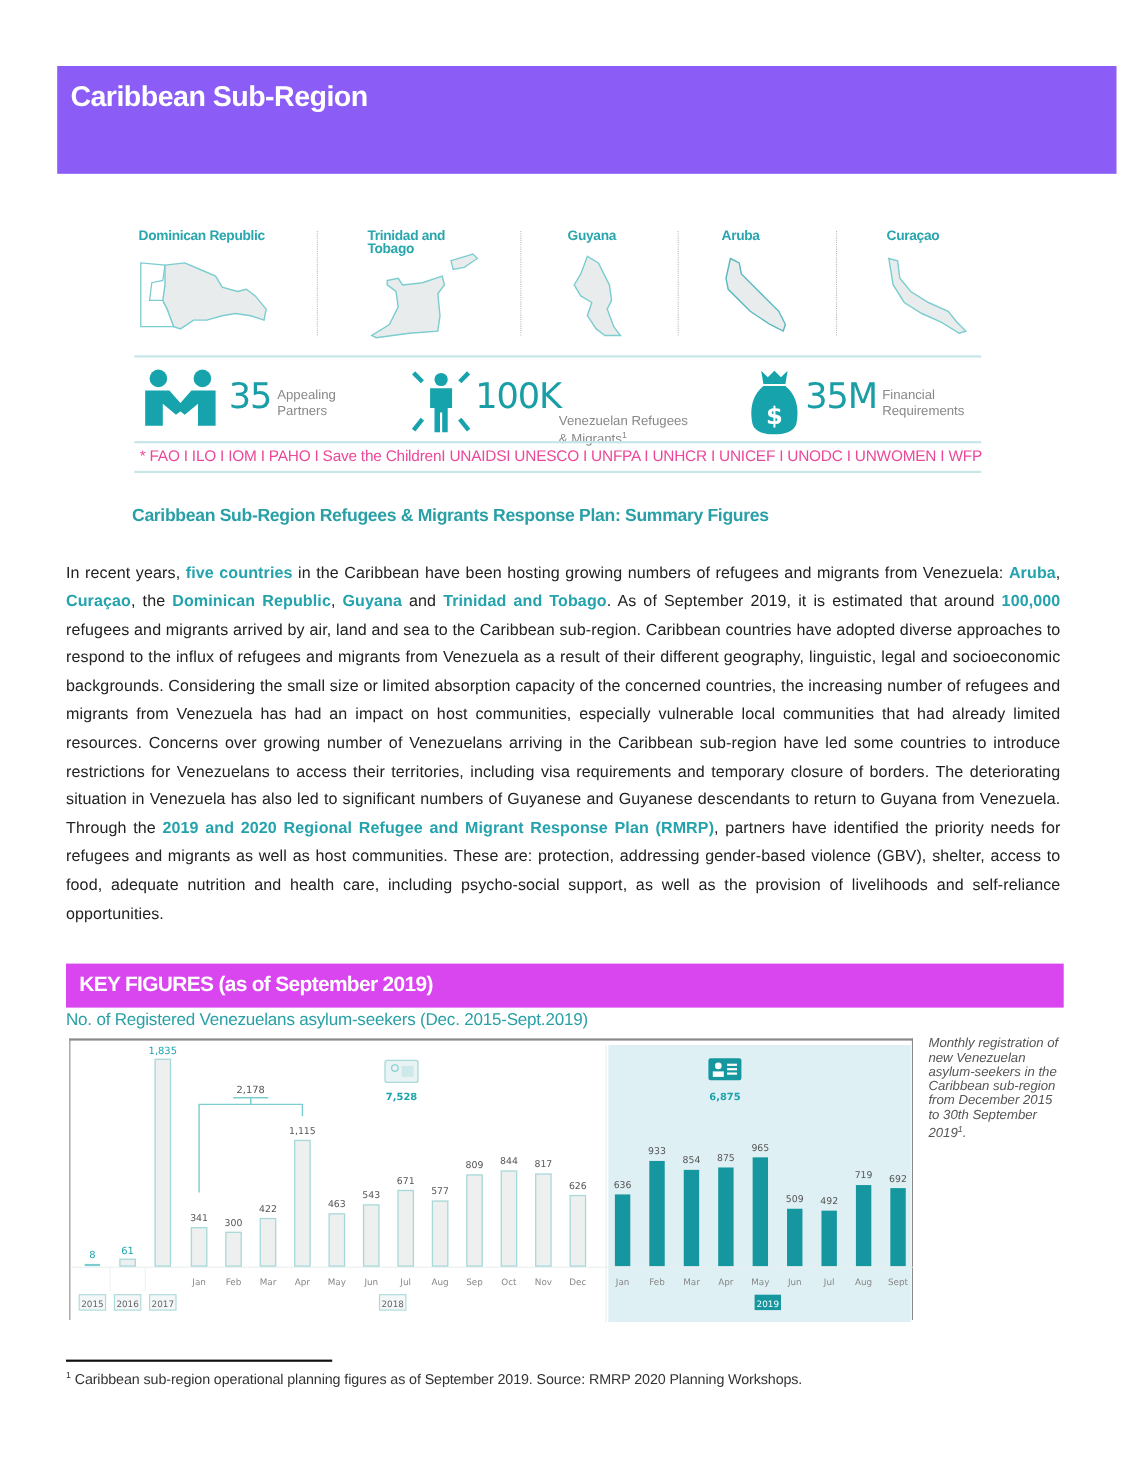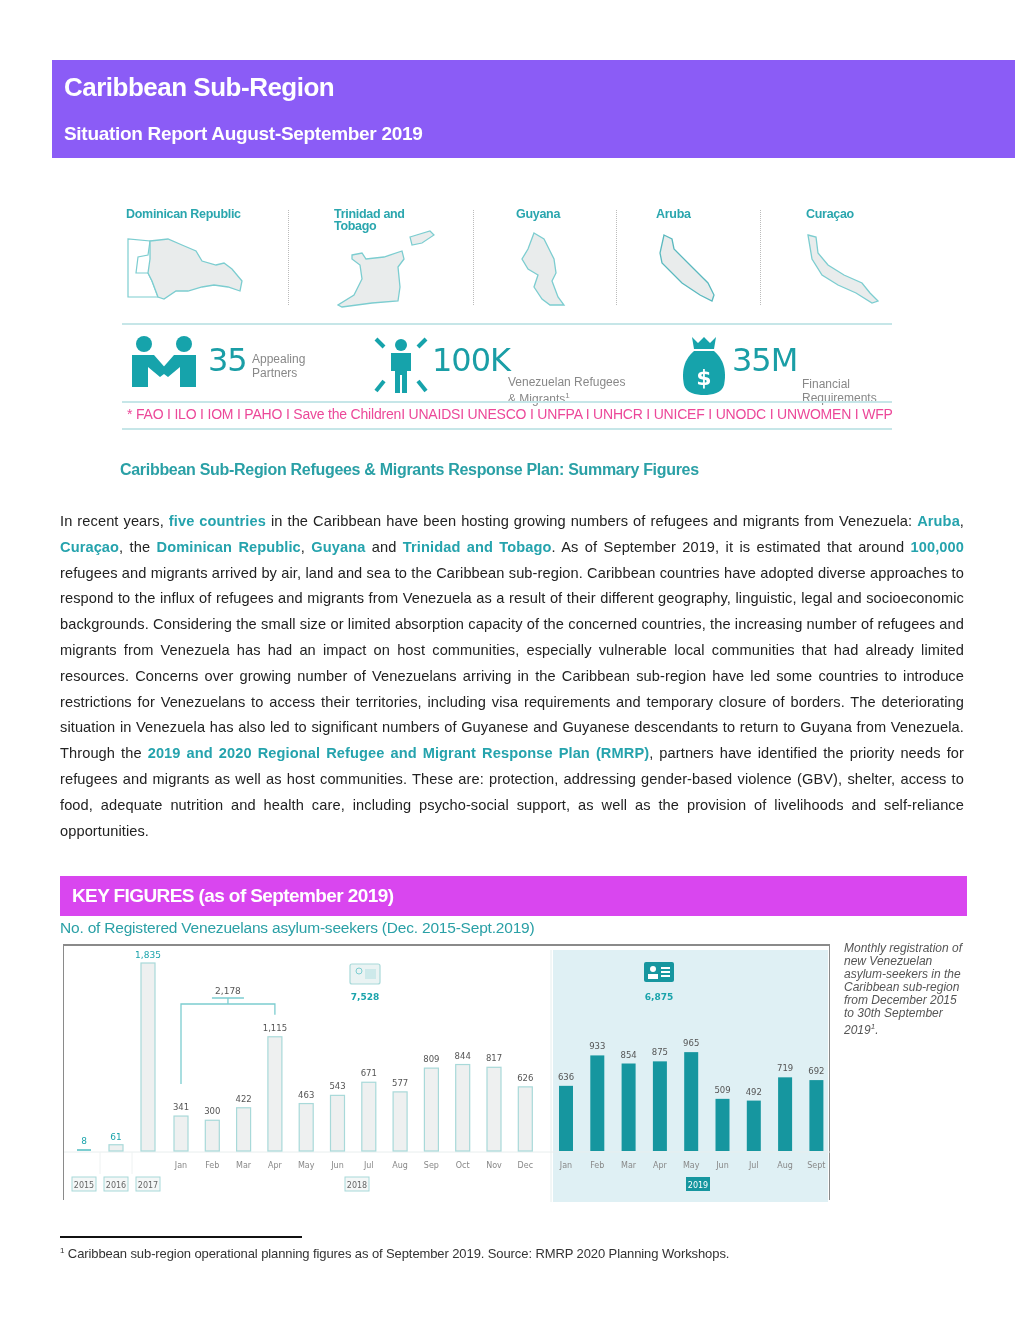--- a/index.html
+++ b/index.html
@@ -40,21 +40,20 @@
 
   .footnote-rule { position: absolute; left: 60px; top: 1236px; width: 242px; height: 1.5px; background: #111; }
   .footnote { position: absolute; left: 60px; top: 1246px; font-size: 13px; color: #333; letter-spacing: -0.1px; }
   sup { font-size: 8px; }
 </style>
 </head>
 <body>
 
 <div class="header-banner">
   <div class="header-title">Caribbean Sub-Region</div>
-  <div class="header-subtitle">Situation Report August-September 2019</div>
 </div>
 
 <div class="countries">
   <div class="country" style="left:0px;">
     <div class="country-label">Dominican Republic</div>
     <svg class="country-map" width="130" height="80">
       <path d="M4,10 L4,68 L34,68 L28,52 L24,44 L12,44 L14,28 L24,26 L26,12 Z" fill="#fff" stroke="#7ccdd0" stroke-width="1.2"></path>
       <path d="M26,12 L44,10 L58,16 L72,22 L78,32 L92,36 L100,34 L108,40 L118,52 L116,62 L104,58 L90,56 L78,58 L64,62 L52,62 L40,70 L34,68 L28,52 L24,44 L26,30 Z" fill="#e9ecec" stroke="#7ccdd0" stroke-width="1.3"></path>
     </svg>
   </div>
@@ -121,21 +120,21 @@
   </div>
 </div>
 
 <div class="stat" style="left:682px; width:220px;">
   <svg width="44" height="60" style="position:absolute;left:0;top:2px;">
     <path d="M10,2 L16,8 L22,2 L28,8 L34,2 L32,14 L12,14 Z" fill="#16a3ab"></path>
     <path d="M12,16 L32,16 C44,26 44,40 42,50 C40,58 30,60 22,60 C14,60 4,58 2,50 C0,40 0,26 12,16 Z" fill="#16a3ab"></path>
     <text x="22" y="50" font-size="22" font-weight="bold" fill="#fff" text-anchor="middle" font-family="DejaVu Sans, sans-serif">$</text>
   </svg>
   <div class="stat-number" style="left:50px;">35M</div>
-  <div class="stat-label" style="left:120px;margin-top:25px;">
+  <div class="stat-label" style="left:120px;">
     <div>Financial</div>
     <div>Requirements</div>
   </div>
 </div>
 
 <div class="stats-line-mid"></div>
 <div class="partners-list">* FAO I ILO I IOM I PAHO I Save the ChildrenI UNAIDSI UNESCO I UNFPA I UNHCR I UNICEF I UNODC I UNWOMEN I WFP</div>
 <div class="stats-line-bot"></div>
 
 <div class="summary-heading">Caribbean Sub-Region Refugees &amp; Migrants Response Plan: Summary Figures</div>

